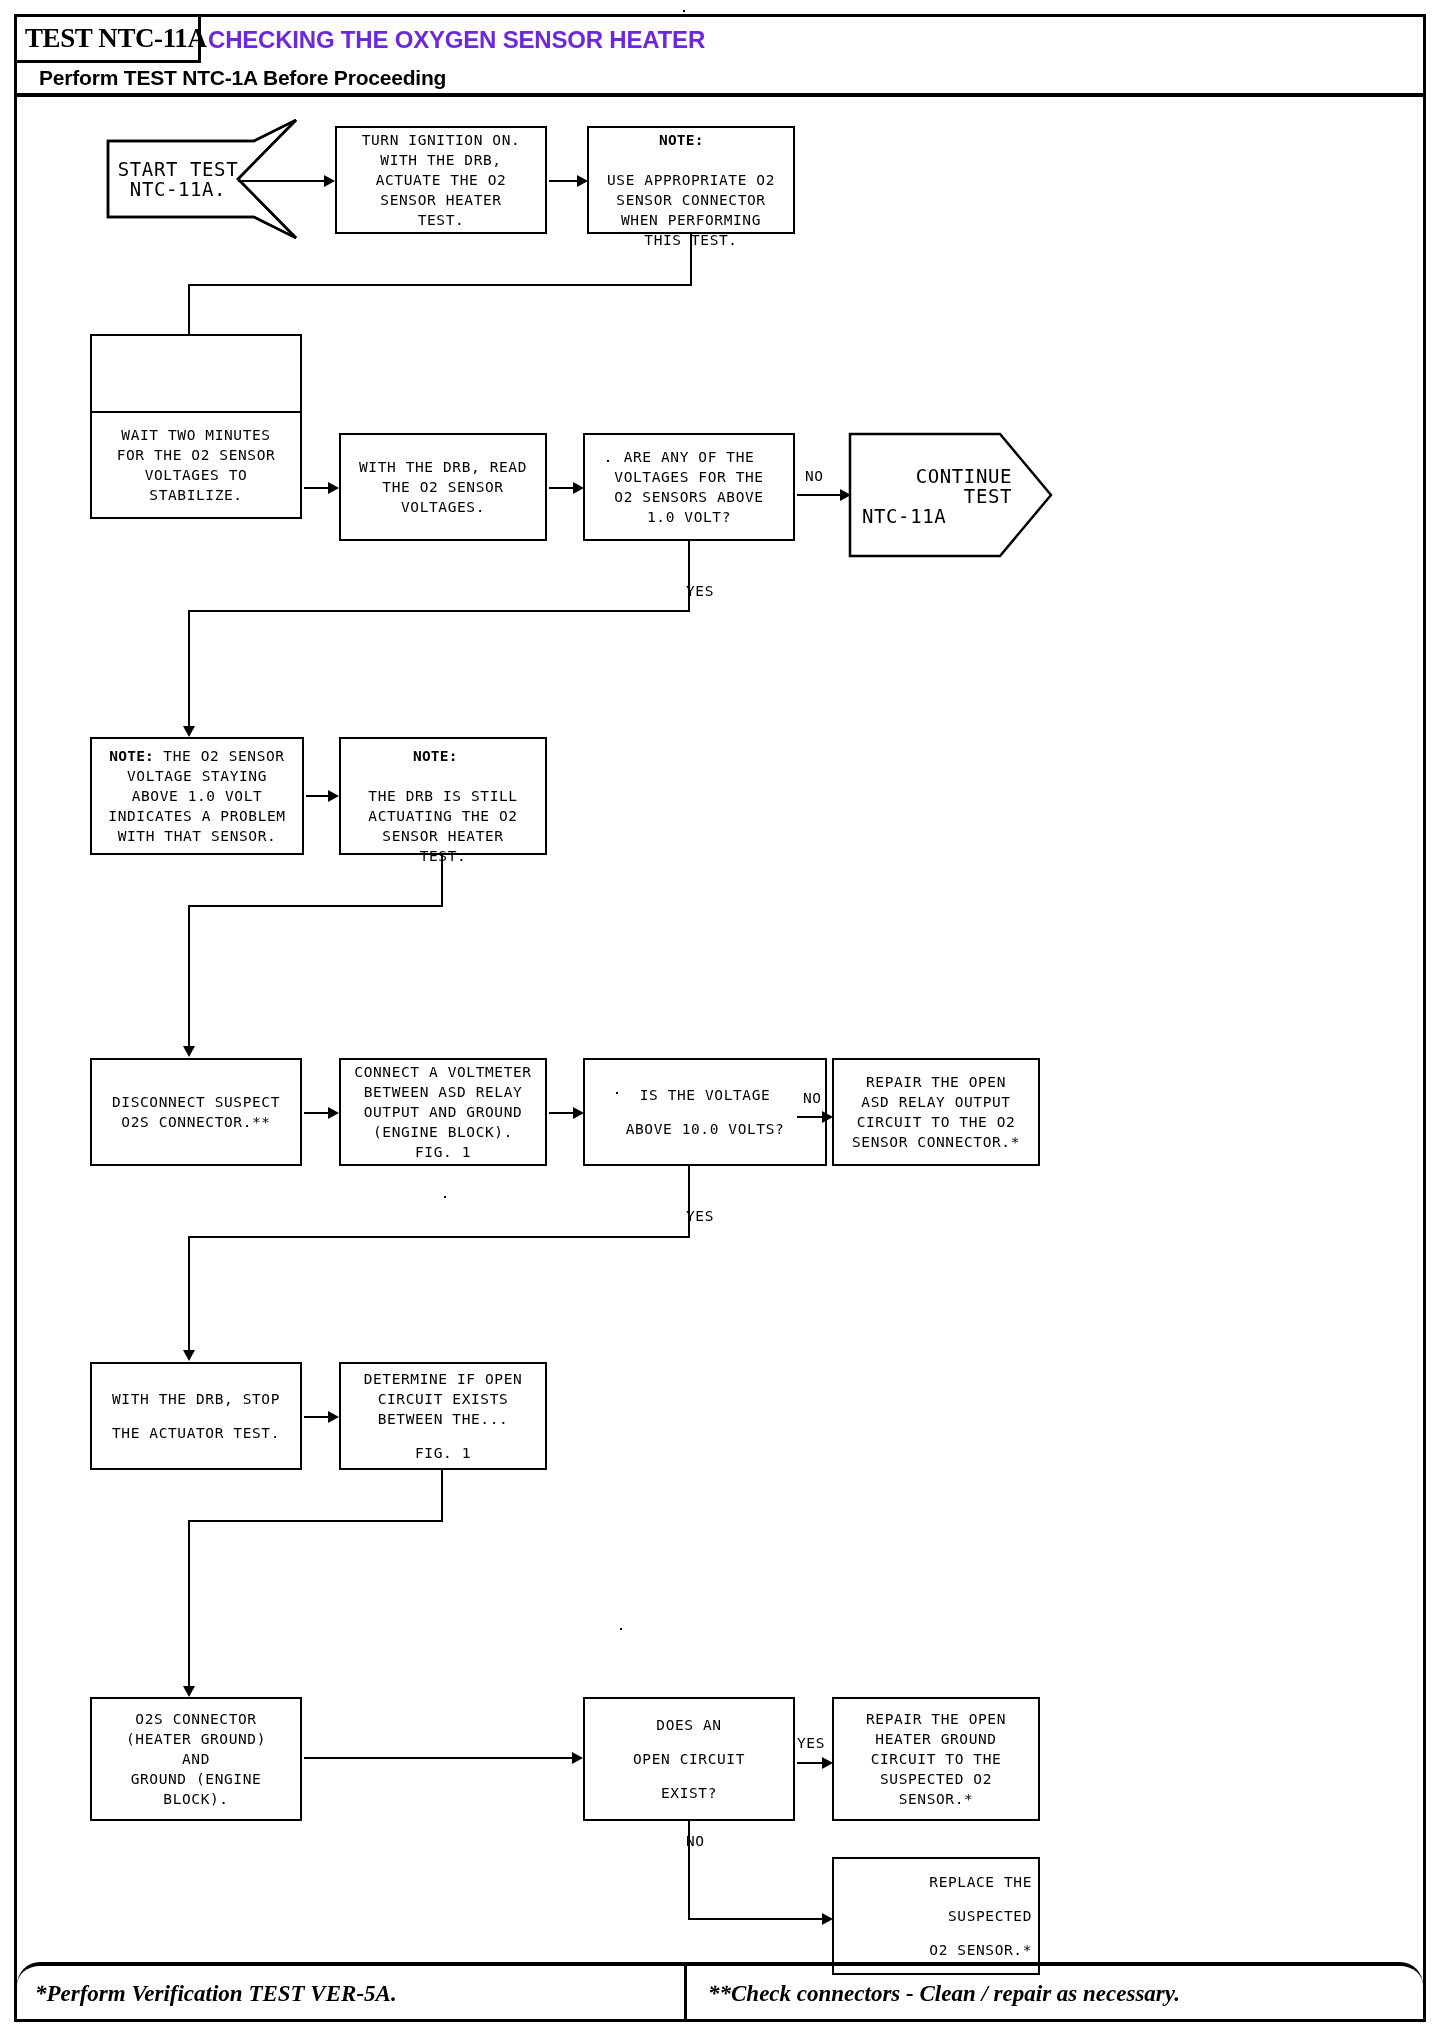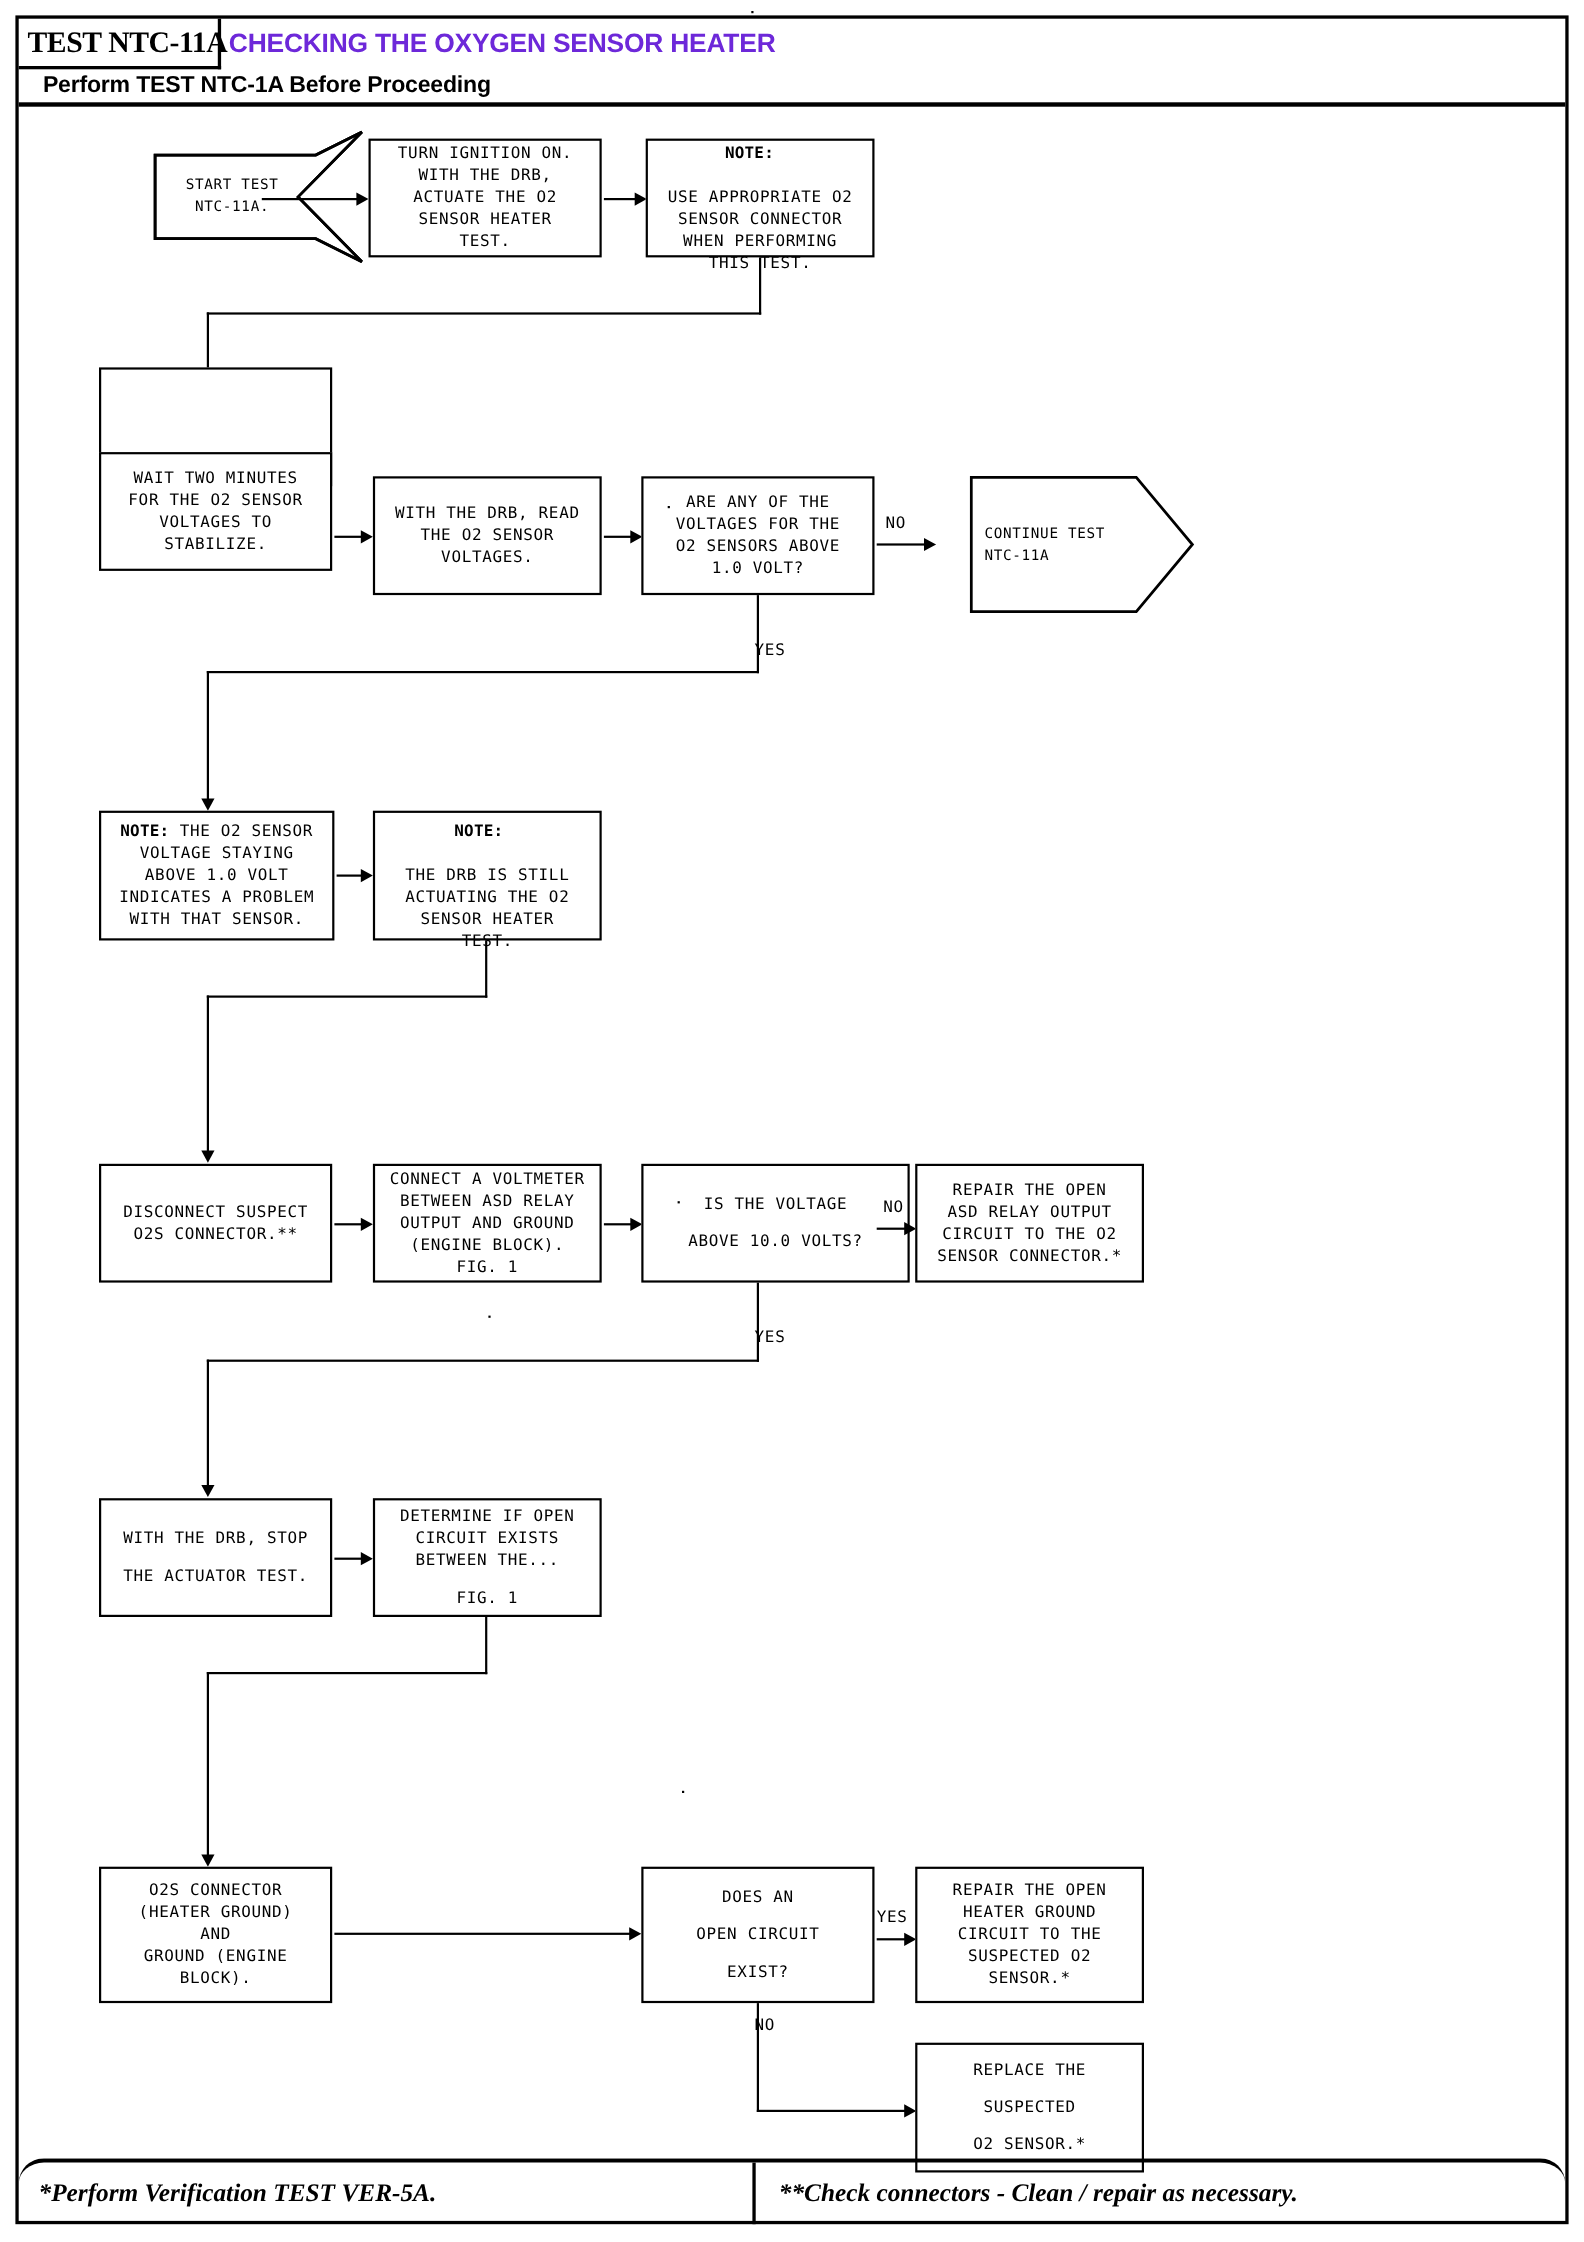--- a/index.html
+++ b/index.html
@@ -67,22 +67,22 @@
     font-size:14.5px;line-height:20px;color:#000;
     text-align:center;letter-spacing:.6px;
     padding:4px 6px;
   }
   .box .ln{display:block;white-space:pre;}
   .box .note-kw{font-weight:bold;letter-spacing:.2px;}
   .box.spaced{line-height:34px;}
   
   .penta{
     position:absolute;
-    font-family:"DejaVu Sans Mono",monospace;font-size:13px;
-    line-height:20px;color:#000;letter-spacing:.6px;margin-left:33px;
+    font-family:"DejaVu Sans Mono",monospace;font-size:19px;
+    line-height:20px;color:#000;letter-spacing:.6px;
   }
   .penta svg{position:absolute;left:0;top:0;}
   .penta .ptext{
     position:absolute;display:flex;flex-direction:column;
     align-items:center;justify-content:center;text-align:center;
   }
   .penta .ptext.lft{align-items:flex-start;text-align:right;}
   
   .ln-h,.ln-v{position:absolute;background:#000;}
   .ln-h{height:2px;}
@@ -323,21 +323,21 @@
     <span class="ln">CIRCUIT TO THE</span>
     <span class="ln">SUSPECTED O2</span>
     <span class="ln">SENSOR.*</span>
   </div>
 
   <div class="ln-v" style="left:688px;top:1821px;height:99px;"></div>
   <div class="edge-lbl" style="left:686px;top:1833px;">NO</div>
   <div class="ln-h" style="left:688px;top:1918px;width:140px;"></div>
   <div class="arrowhead ah-right" style="left:822px;top:1913px;"></div>
 
-  <div class="box spaced" style="left:832px;top:1857px;width:208px;height:118px;">
+  <div class="box spaced" style="left:832px;top:1857px;width:208px;height:118px;align-items:flex-end;">
     <span class="ln">REPLACE THE</span>
     <span class="ln">SUSPECTED</span>
     <span class="ln">O2 SENSOR.*</span>
   </div>
 
   <div class="ftr">
     <div class="ftr-left">
       <span>*Perform Verification TEST VER-5A.</span>
     </div>
     <div class="ftr-right">

